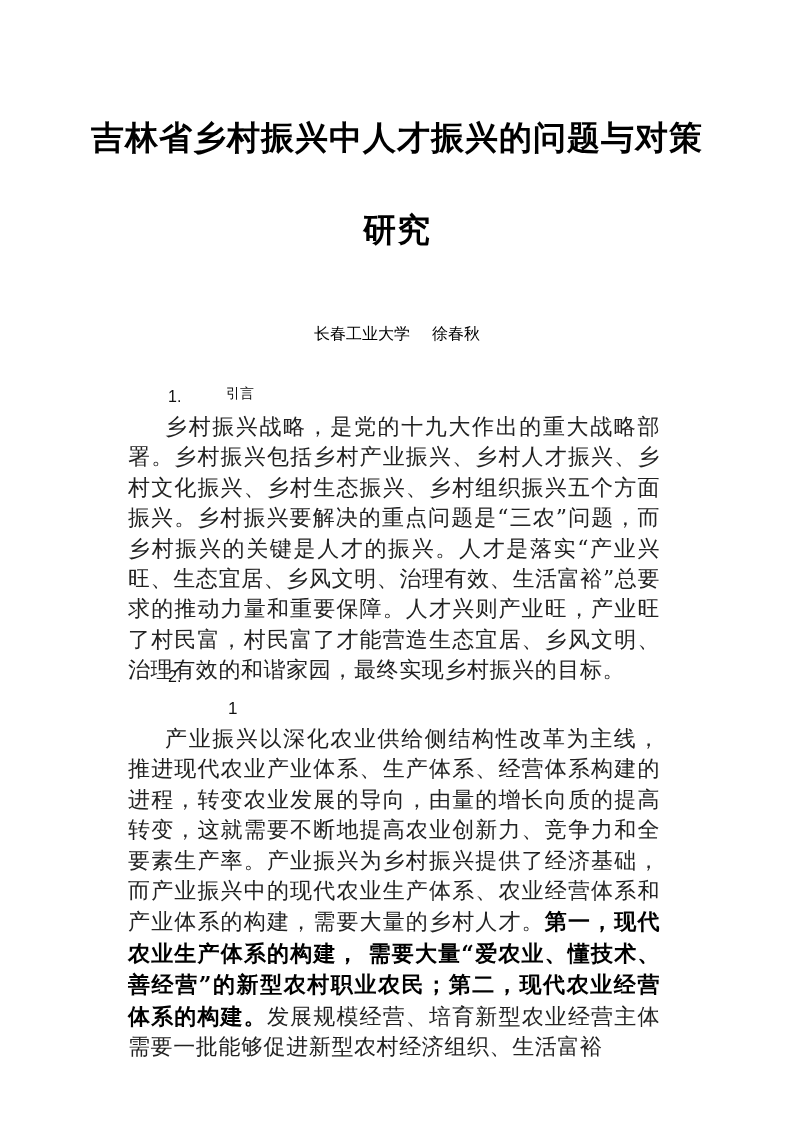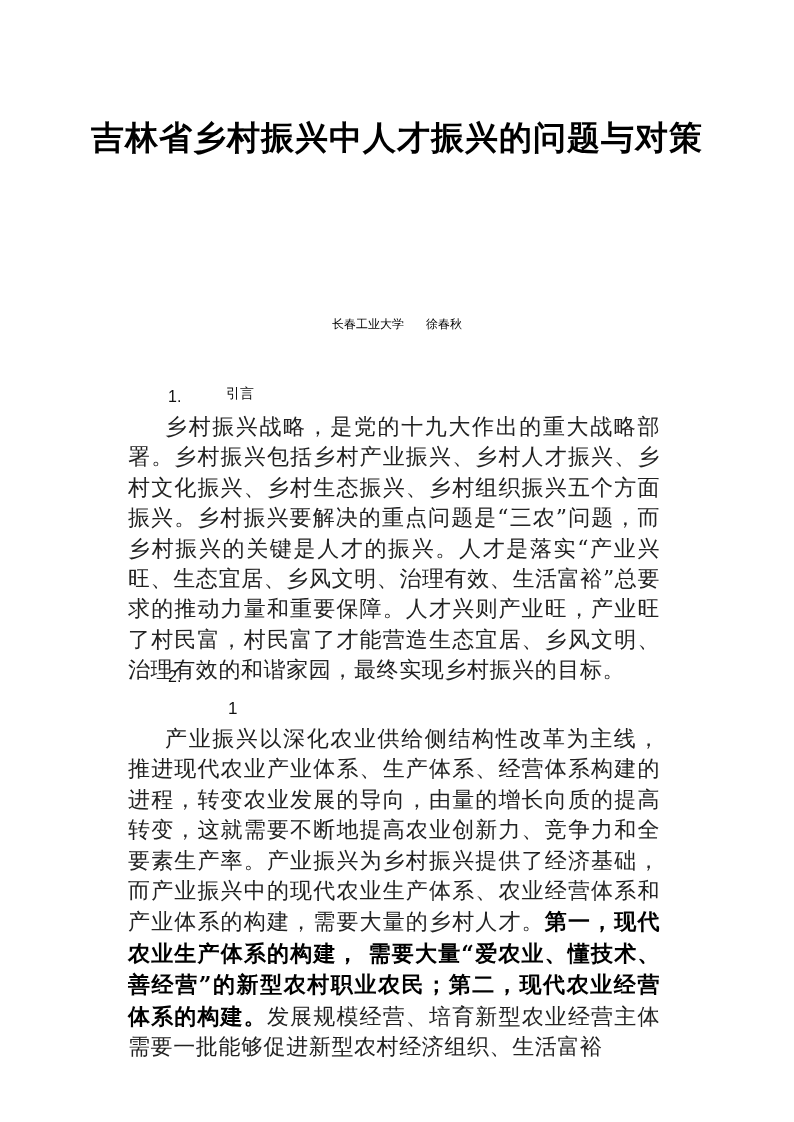--- a/index.html
+++ b/index.html
@@ -28,25 +28,25 @@
       font-family: "DejaVu Serif", serif;
       font-size: 33px;
       font-weight: bold;
       letter-spacing: 1px;
       color: #000;
     }
     .title-line.l1 { top: 116px; }
     .title-line.l2 { top: 208px; }
     .author {
       position: absolute;
-      top: 316px;
+      top: 324px;
       left: 0; width: 794px;
       text-align: center;
       font-family: "DejaVu Serif", serif;
-      font-size: 12px;
+      font-size: 16px;
       color: #000;
     }
     .author .sep { display: inline-block; width: 22px; }
     .h-num {
       position: absolute;
       font-family: "Liberation Sans", sans-serif;
       font-size: 16px;
       color: #111;
     }
     .h-text {
@@ -70,20 +70,21 @@
     }
     .body-text .indent { display: inline-block; width: 36px; }
     .body-text b { color: #000; font-weight: bold; }
   </style>
 </head>
 <body>
 
 <div class="page">
 
   <div class="title-line l1">吉林省乡村振兴中人才振兴的问题与对策</div>
+  <div class="title-line l2">研究</div>
 
   <div class="author">
     <span>长春工业大学</span><span class="sep"></span><span>徐春秋</span>
   </div>
 
   <span class="h-num" style="left:168px; top:388px;">1.</span>
   <span class="h-text" style="left:226px; top:385px;">引言</span>
 
   <div class="body-text" style="top:412px;"><span class="indent"></span><span>乡村振兴战略，是党的十九大作出的重大战略部署。乡村振兴包括乡村产业振兴、乡村人才振兴、乡村文化振兴、乡村生态振兴、乡村组织振兴五个方面振兴。乡村振兴要解决的重点问题是“三农”问题，而乡村振兴的关键是人才的振兴。人才是落实“产业兴旺、生态宜居、乡风文明、治理有效、生活富裕”总要求的推动力量和重要保障。人才兴则产业旺，产业旺了村民富，村民富了才能营造生态宜居、乡风文明、治理有效的和谐家园，最终实现乡村振兴的目标。</span></div>
 

